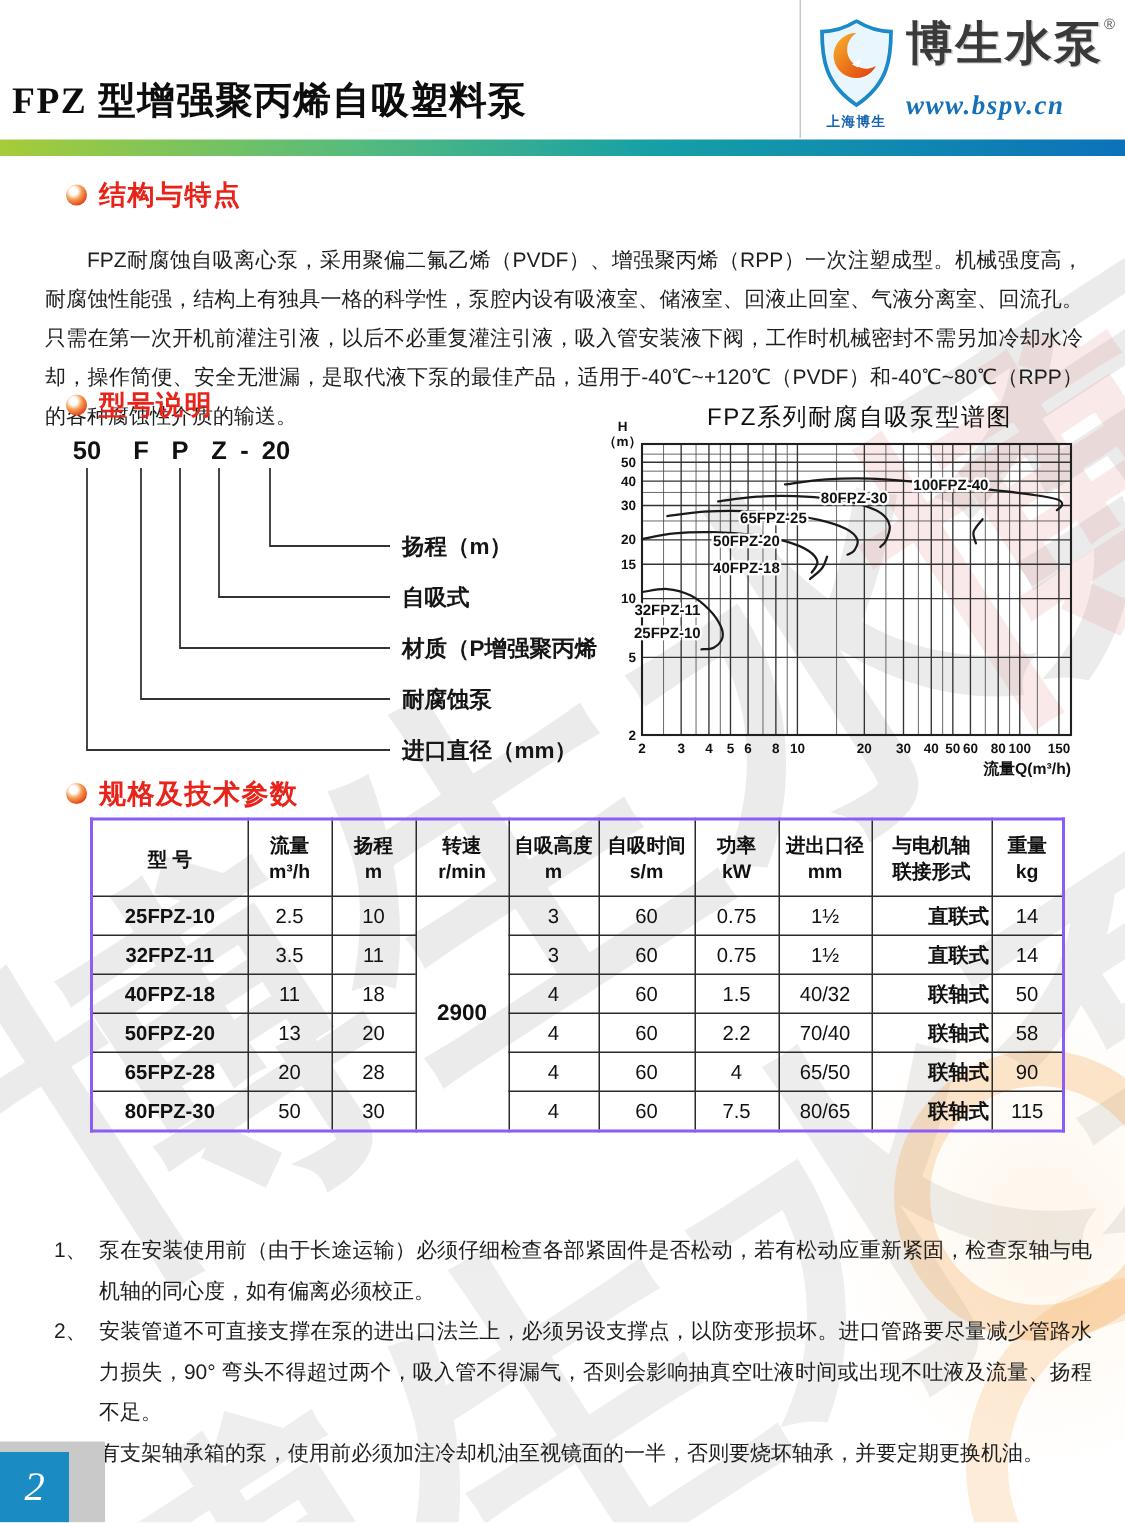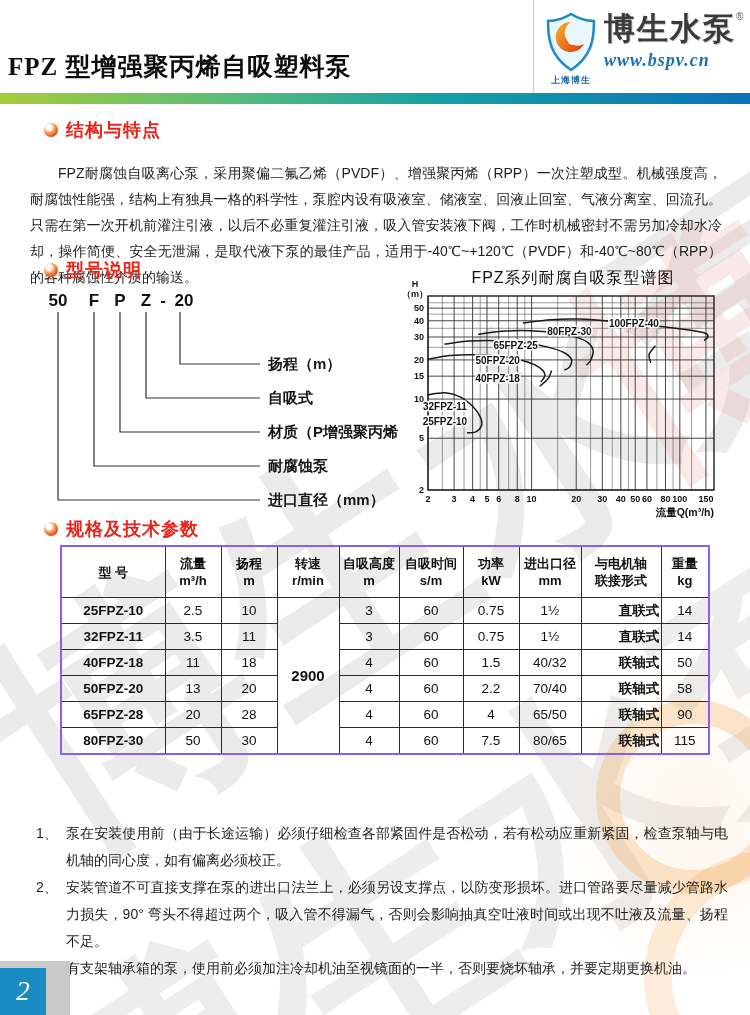--- a/index.html
+++ b/index.html
@@ -25,21 +25,21 @@
               font-weight:bold;font-size:25px;letter-spacing:1px;color:#0d0d0d;}
   .header-divider{position:absolute;left:533px;top:0;width:1px;height:92px;background:#c9c9c9;}
   .logo{position:absolute;left:543px;top:13px;display:flex;gap:5px;align-items:flex-start;}
   .shield-wrap{width:56px;text-align:center;}
   .badge-caption{font-size:9px;font-weight:bold;color:#1464ae;letter-spacing:1px;margin-top:-3px;}
   .brand-line{display:flex;align-items:flex-start;}
   .brand-name{font-size:31px;font-weight:bold;color:#3a3a3a;letter-spacing:2px;line-height:1.05;
               text-shadow:1px 1px 0 #cfcfcf;}
   .registered{font-size:10px;color:#555;margin-top:-2px;}
   .brand-website{font-family:"Liberation Serif",serif;font-style:italic;font-weight:bold;
-                 font-size:18px;color:#1470b8;letter-spacing:1px;margin-top:4px;}
+                 font-size:18px;color:#1470b8;letter-spacing:1px;margin-top:14px;}
   .gradient-bar{position:absolute;top:93px;left:0;width:750px;height:11px;
                 background:linear-gradient(90deg,#a6cc38 0%,#55bb7e 32%,#16a0a6 58%,#0b72ba 100%);}
 
   
   .content{position:absolute;inset:0;z-index:1;}
   .sec-head{position:absolute;display:flex;align-items:center;gap:8px;}
   .bullet{width:14px;height:14px;border-radius:50%;flex:0 0 auto;
           background:radial-gradient(circle at 36% 32%,#ffffff 0 20%,#f5a055 42%,#e03410 80%);}
   .sec-title{color:#e8241a;font-size:18px;font-weight:bold;letter-spacing:1px;}
   #sec1-head{left:44px;top:118px;}

